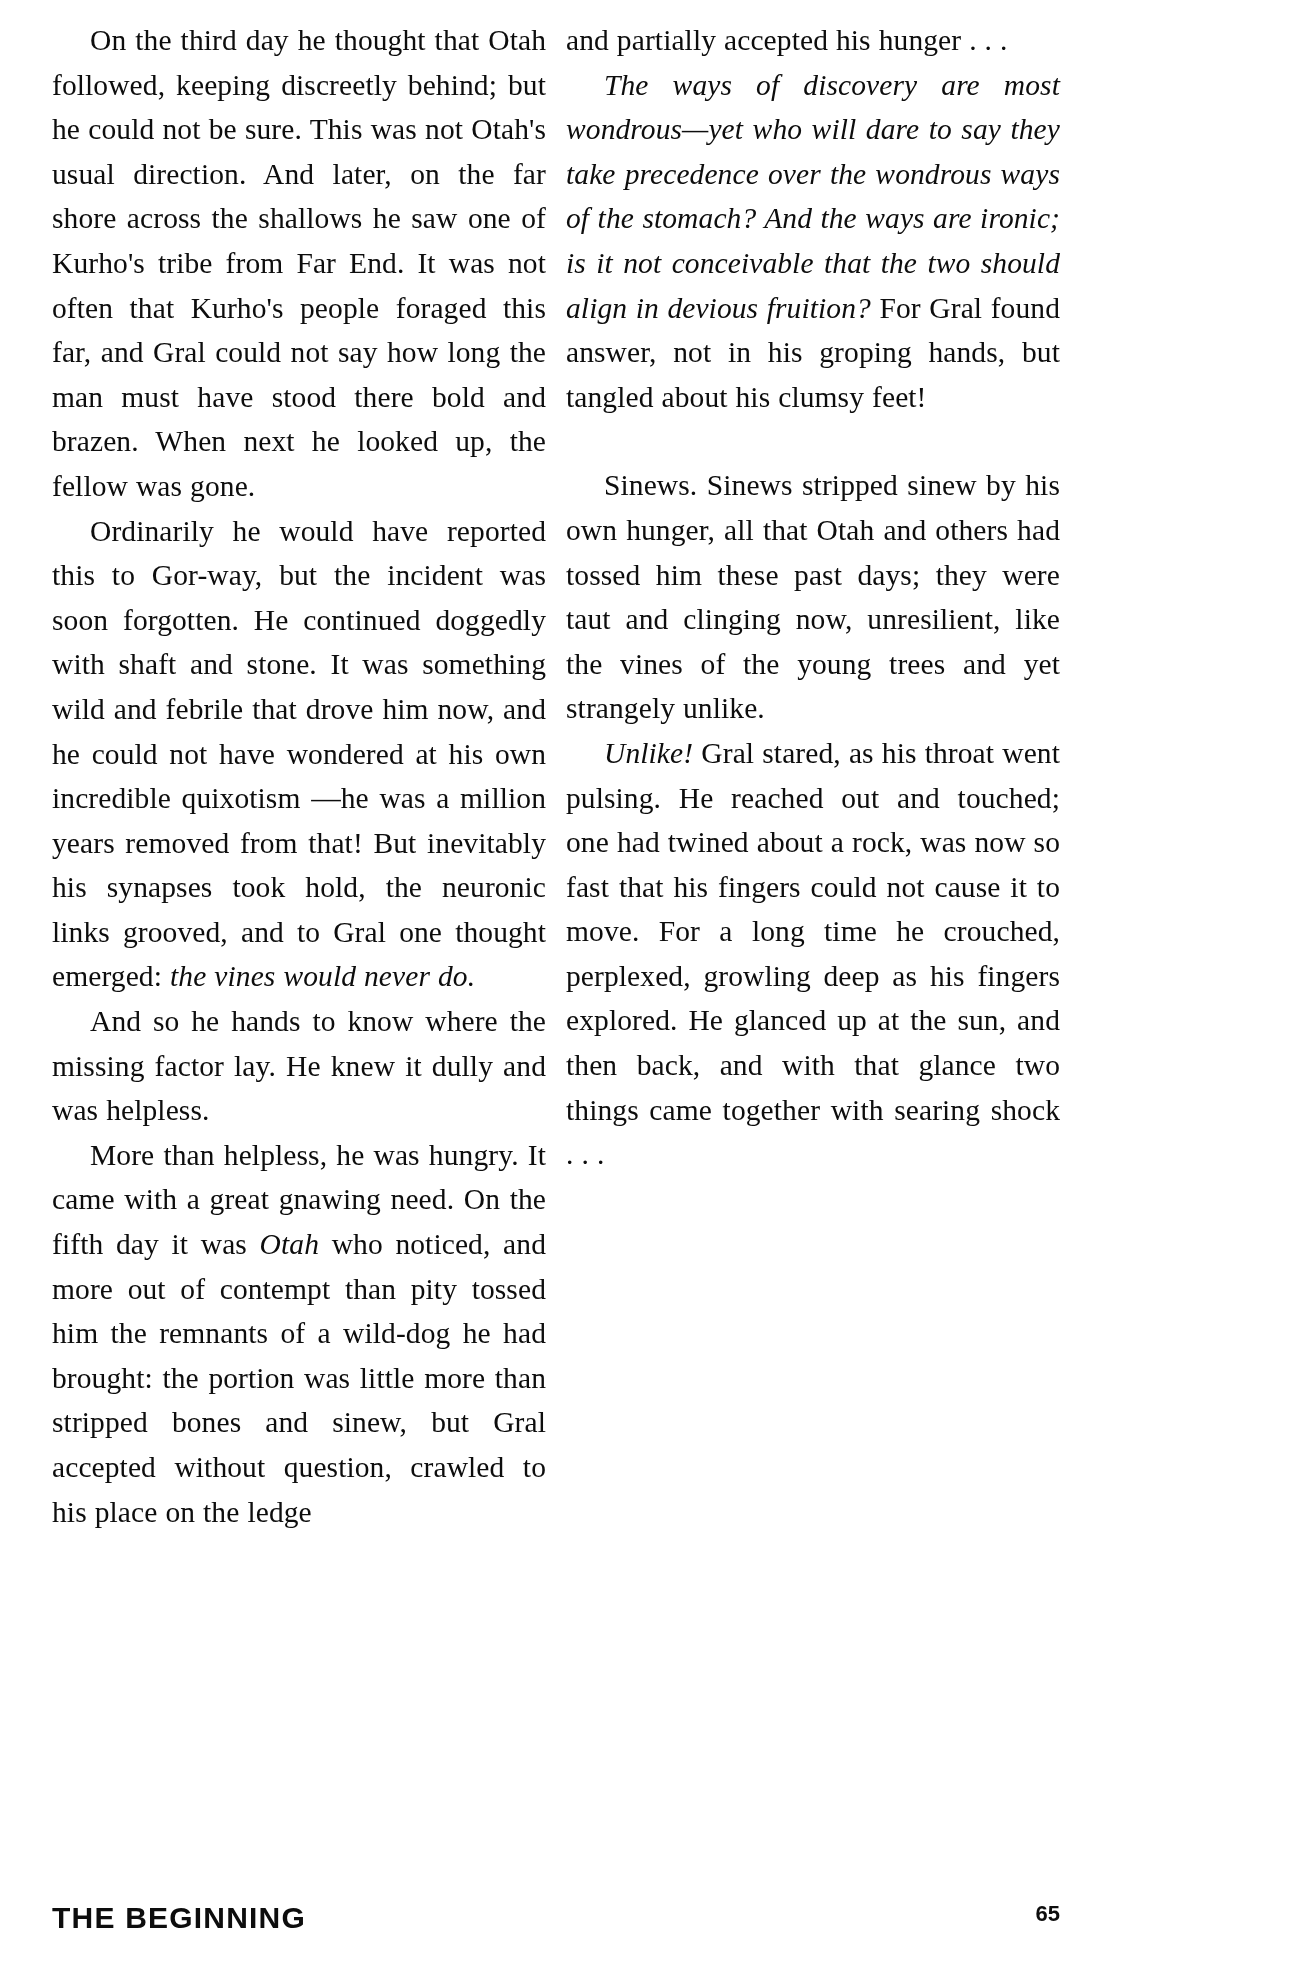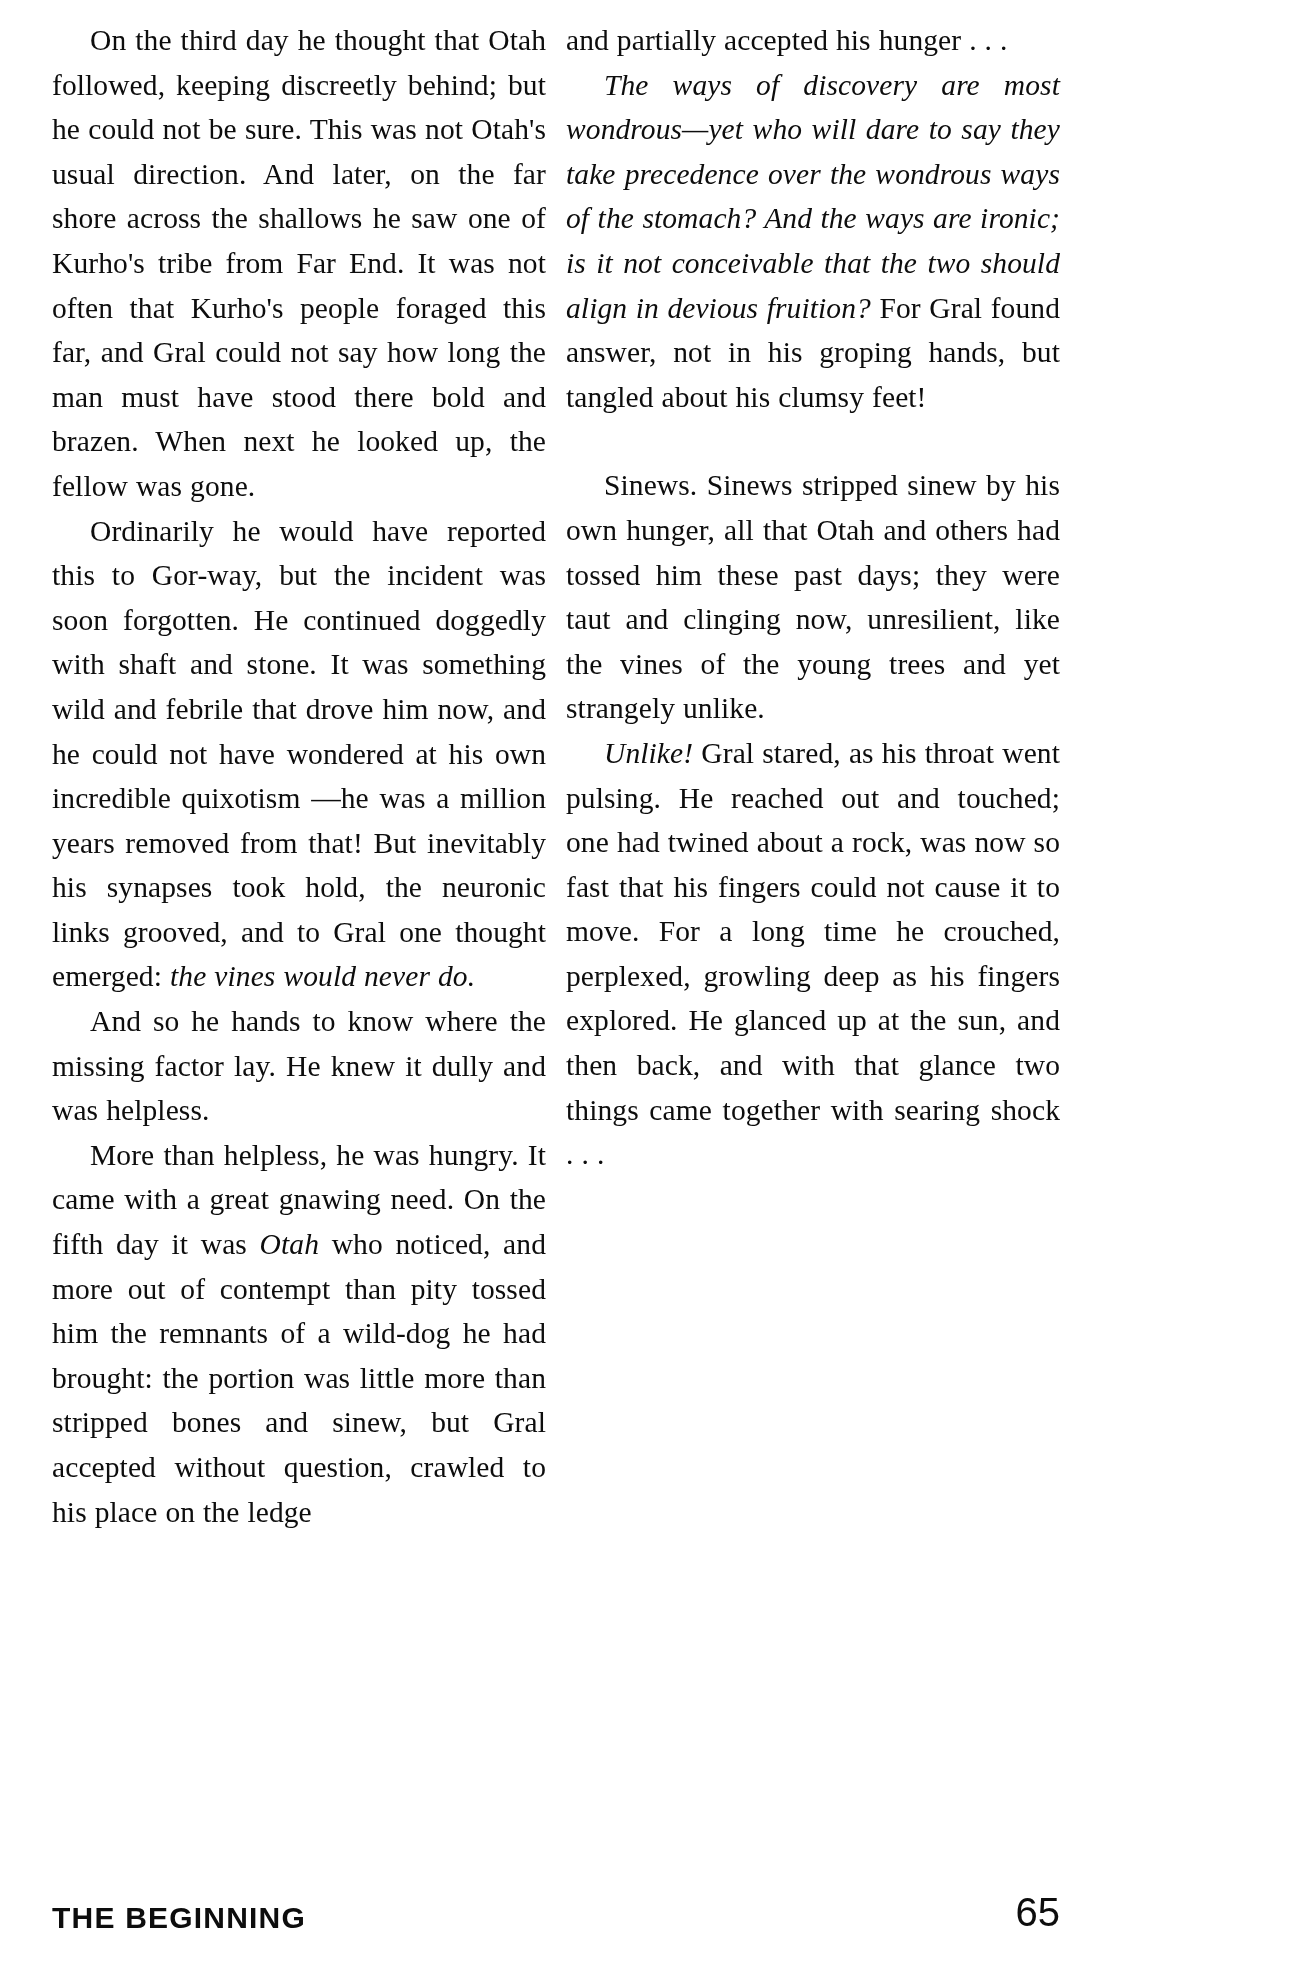--- a/index.html
+++ b/index.html
@@ -53,33 +53,33 @@
   .gap { height: 44px; }
 
   .footer {
     position: absolute;
     left: 52px;
     right: 52px;
     bottom: 34px;
     display: flex;
     flex-direction: row;
     justify-content: space-between;
-    align-items: flex-end;
+    align-items: flex-start;
     margin-top: 19px;
   }
   .footer .title {
     font-family: "Liberation Sans", sans-serif;
     font-size: 30px;
     font-weight: bold;
     letter-spacing: 1.2px;
   }
   .footer .pageno {
     font-family: "Liberation Sans", sans-serif;
-    font-size: 40px;
-    font-weight: normal;
+    font-size: 22px;
+    font-weight: bold;
   }
 </style>
 </head>
 <body>
 
 <div class="page">
 
   <div class="columns">
 
     <div class="column left">

